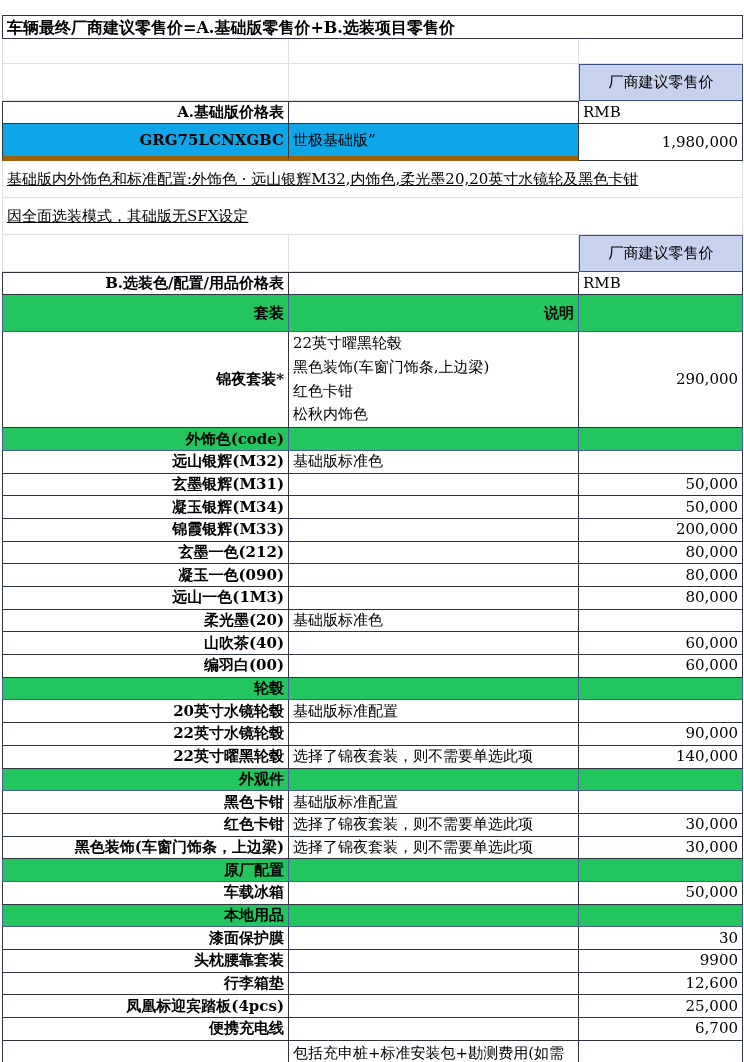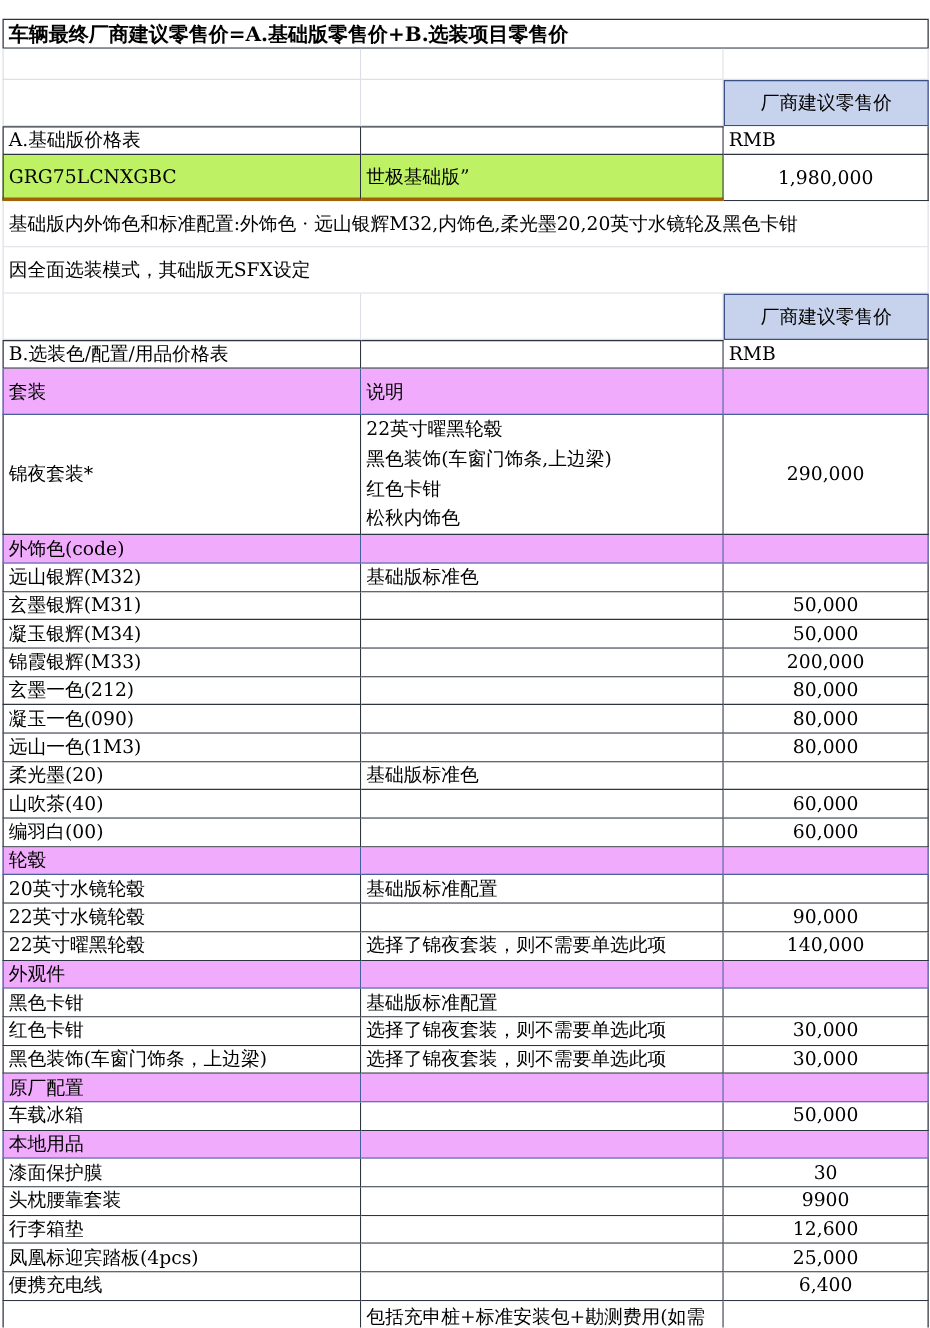--- a/index.html
+++ b/index.html
@@ -15,41 +15,41 @@
     padding:0 4px;
     font-size:15px;
     line-height:21px;
     vertical-align:middle;
     overflow:hidden;
     white-space:nowrap;
   }
   
   .w  {border-right:1px solid #2e3440;border-bottom:1px solid #2e3440;background:#fff;}
   .g  {border-right:1px solid #dcdfe6;border-bottom:1px solid #dcdfe6;background:#fff;}
-  .b  {border-right:1px solid #46609c;border-bottom:1px solid #46609c;background:#f0abfc;}
-  .bl {border-right:1px solid #2e3440;border-bottom:3px solid #a16207;background:#bef264;}
+  .b  {border-right:1px solid #46609c;border-bottom:1px solid #46609c;background:#22c55e;}
+  .bl {border-right:1px solid #2e3440;border-bottom:5px solid #a16207;background:#0ea5e9;}
   .bh {border:1px solid #3a4f86;background:#c7d2ec;text-align:center;}
-  .note{border-left:1px solid #dcdfe6;border-right:1px solid #dcdfe6;border-bottom:1px solid #dcdfe6;background:#fff;text-align:left;}
+  .note{border-left:1px solid #dcdfe6;border-right:1px solid #dcdfe6;border-bottom:1px solid #dcdfe6;background:#fff;text-align:left;text-decoration:underline;}
   .l  {border-left:1px solid #2e3440;}
   .g.l{border-left:1px solid #dcdfe6;}
   .b.l{border-left:1px solid #46609c;}
   .t  {border-top:1px solid #2e3440;}
   
   .h   {height:22.7px;}
   .h22 {height:22px;}
   .h23 {height:37px;}
   .h25 {height:25px;}
   
   .title{
     border:1px solid #2e3440;background:#fff;
     font-size:16px;font-weight:600;text-align:left;height:24px;
   }
-  .name{text-align:left;}
+  .name{text-align:right;font-weight:bold;}
   .ctr {text-align:left;}
-  .num {text-align:center;}
+  .num {text-align:right;}
   .desc{text-align:left;}
   .desc div{line-height:23.8px;}
   .wrap{white-space:normal;line-height:23px;padding-top:1px;padding-bottom:1px;}
 </style>
 </head>
 <body>
 
 <div class="sheet">
   <table>
     <colgroup>
@@ -248,21 +248,21 @@
           <td class="w num h">12,600</td>
         </tr>
         <tr>
           <td class="w l name h">凤凰标迎宾踏板(4pcs)</td>
           <td class="w desc h"></td>
           <td class="w num h">25,000</td>
         </tr>
         <tr>
           <td class="w l name h">便携充电线</td>
           <td class="w desc h"></td>
-          <td class="w num h">6,400</td>
+          <td class="w num h">6,700</td>
         </tr>
         <tr>
           <td class="w l name">充电桩(包括安装服务)</td>
           <td class="w desc wrap">包括充申桩+标准安装包+勘测费用(如需要安装立柱，或者超出标准安装包范围以外的服务按照实际结算)</td>
           <td class="w num">3600/套</td>
         </tr>
       </tbody>
   </table>
 </div>
 

